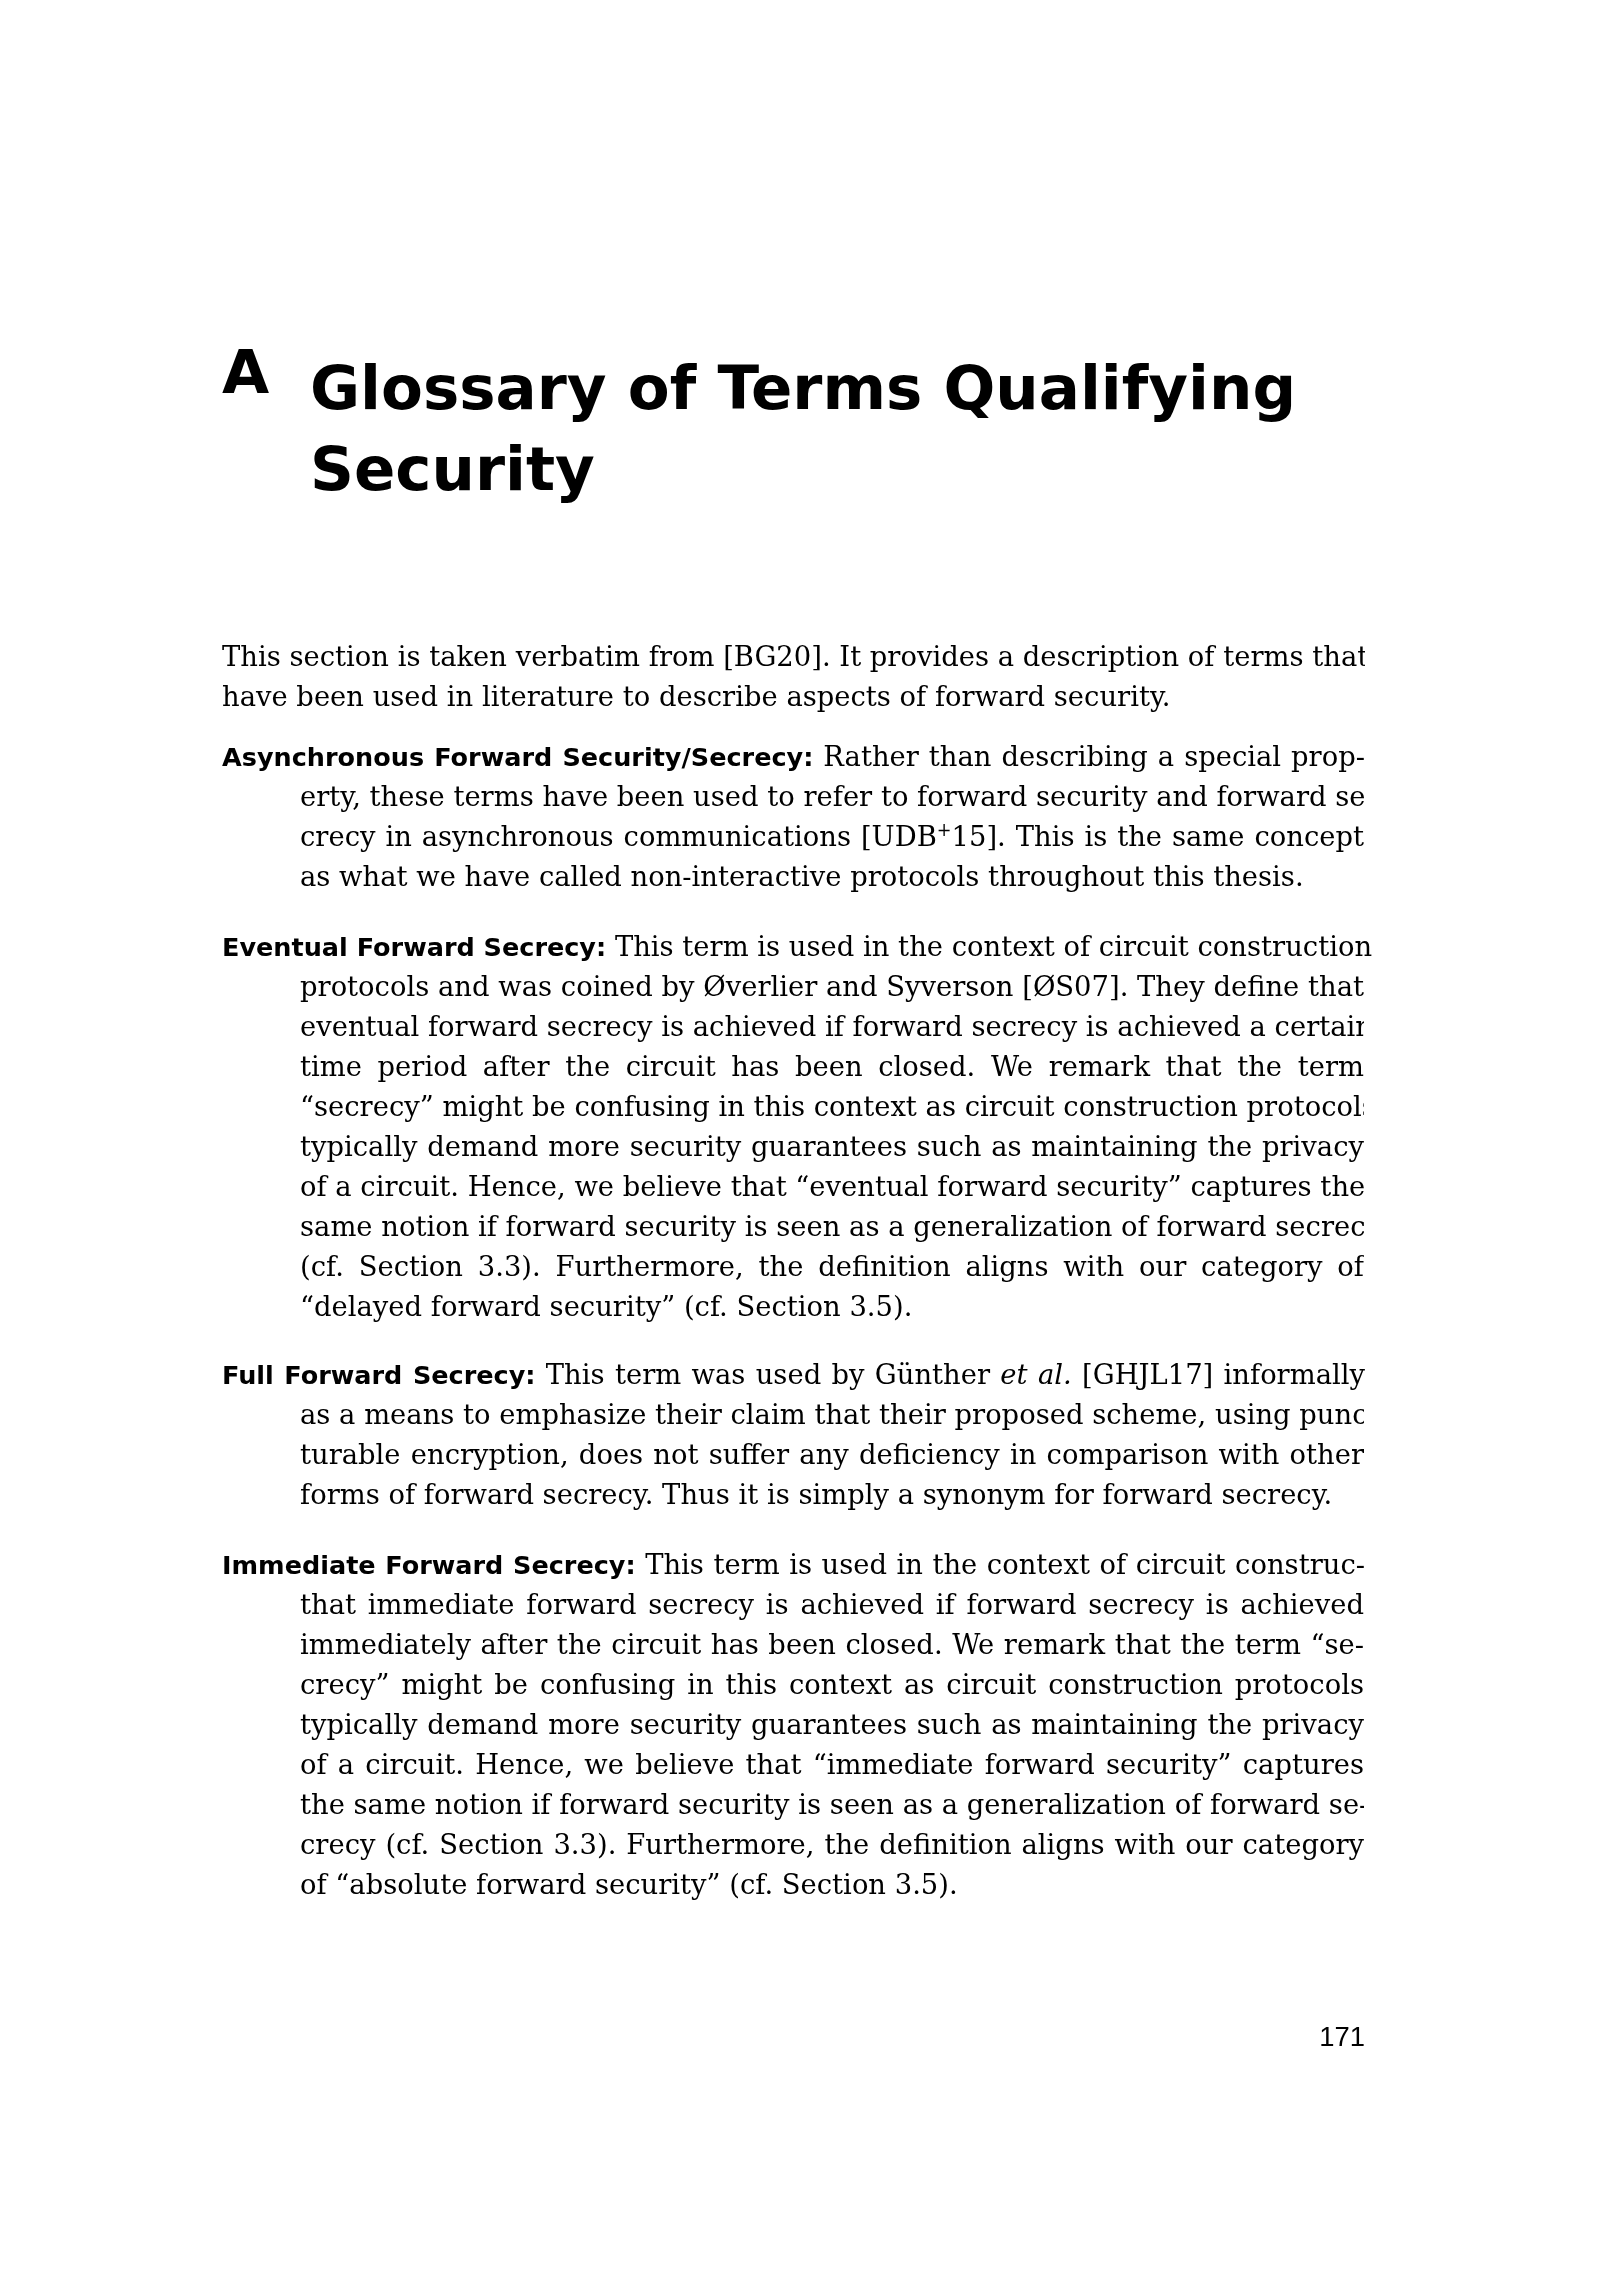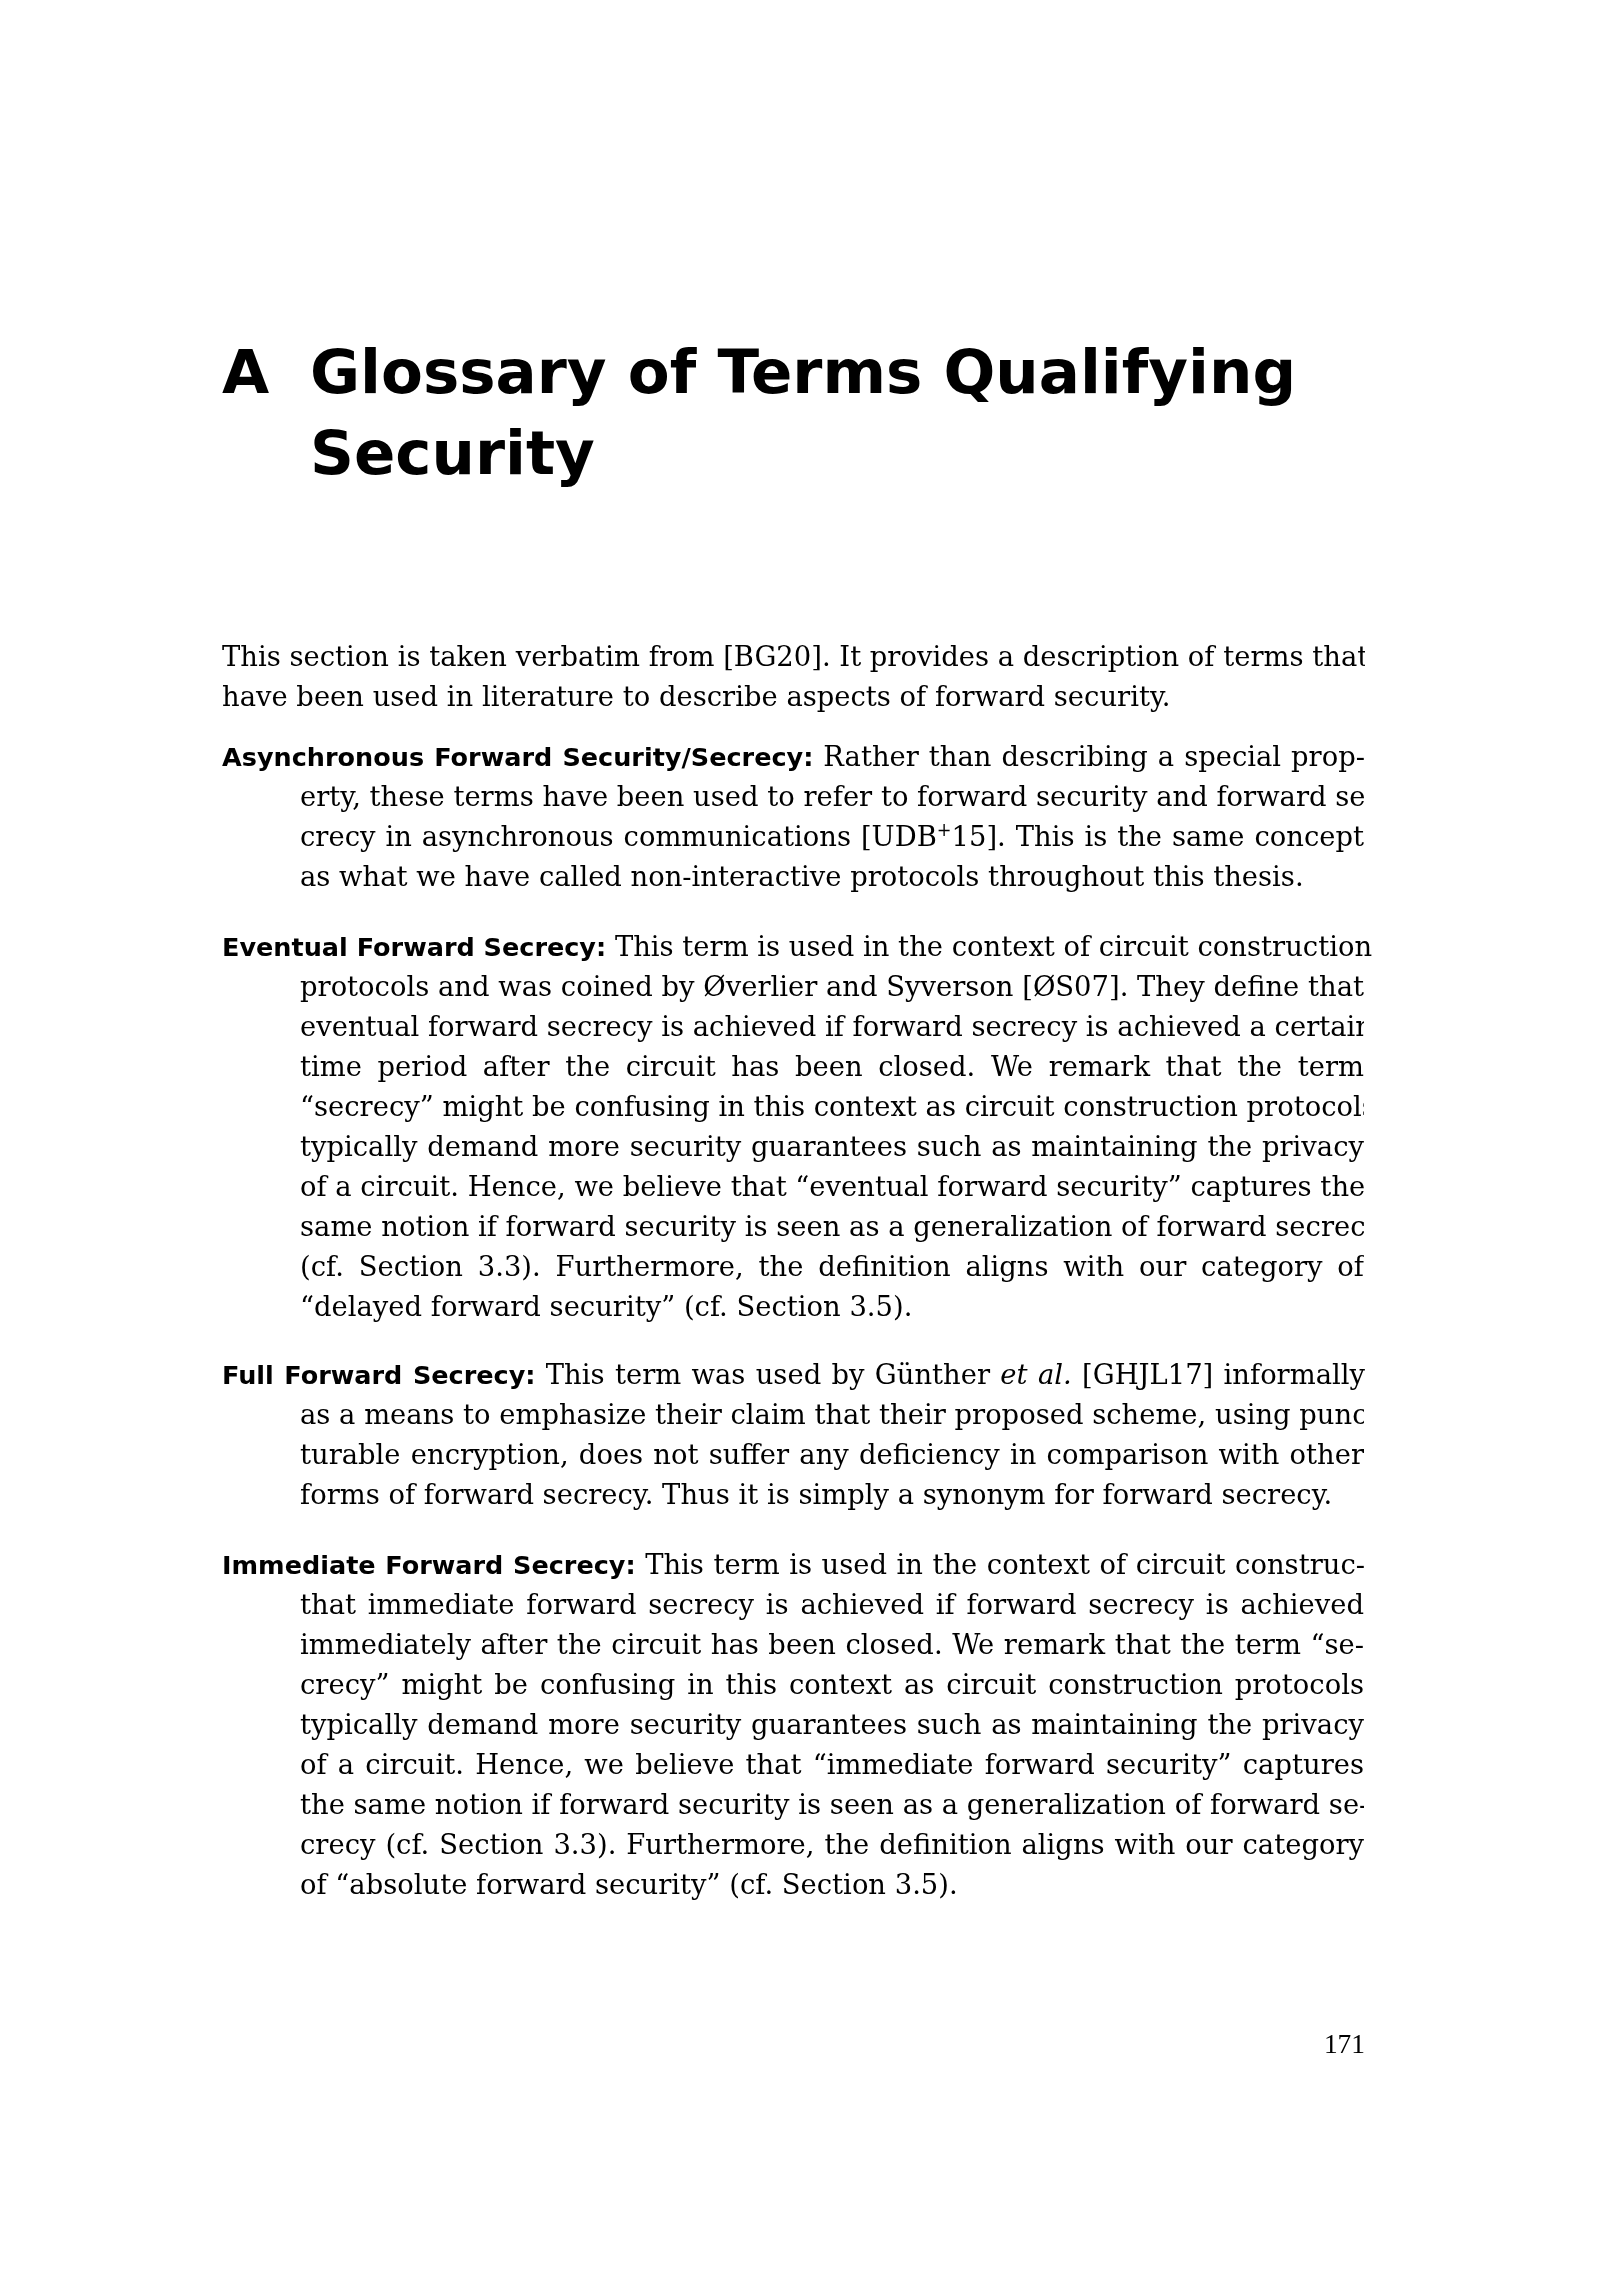--- a/index.html
+++ b/index.html
@@ -5,21 +5,21 @@
   html, body { margin: 0; padding: 0; background: #ffffff; }
   body { width: 1621px; height: 2293px; position: relative; overflow: hidden; color: #000000; }
   .page { position: absolute; left: 0; top: 0; width: 1621px; height: 2293px; background: #ffffff; }
 
   .chapter-title {
     position: absolute; left: 222px; top: 331px; width: 1147px;
     font-family: "DejaVu Sans", sans-serif; font-weight: bold;
     font-size: 61px; line-height: 81px; letter-spacing: 0px;
   }
   .chapter-title .num { position: absolute; left: 0; top: 0; }
-  .chapter-title .lines { position: absolute; left: 88px; top: 0; white-space: nowrap; }
+  .chapter-title .lines { position: absolute; left: 88px; top: 16px; white-space: nowrap; }
   .chapter-title .tline { display: block; height: 81px; }
 
   .body-text {
     font-family: "DejaVu Serif", serif; font-size: 27.4px; line-height: 40px;
   }
   .line {
     display: block; height: 40px; white-space: nowrap;
     text-align: justify; text-align-last: justify; overflow: hidden;
   }
   .line.last { text-align-last: left; }
@@ -33,21 +33,21 @@
   }
   .entry .cont { margin-left: 78px; width: 1064px; }
 
   .entry-async { top: 737px; }
   .entry-eventual { top: 927px; }
   .entry-full { top: 1355px; }
   .entry-immediate { top: 1545px; }
 
   .page-number {
     position: absolute; left: 1304px; top: 2021px; width: 61px; text-align: right;
-    font-family: Liberation Serif, serif; font-size: 27.4px; margin-top: 8px;
+    font-family: Liberation Sans, sans-serif; font-size: 27.4px;
   }
   sup { font-size: 17.6px; line-height: 0; vertical-align: 9.8px; }
   em { font-style: italic; }
 </style>
 </head>
 <body>
 
 <div class="page">
 
   <h1 class="chapter-title" style="margin:0;">

